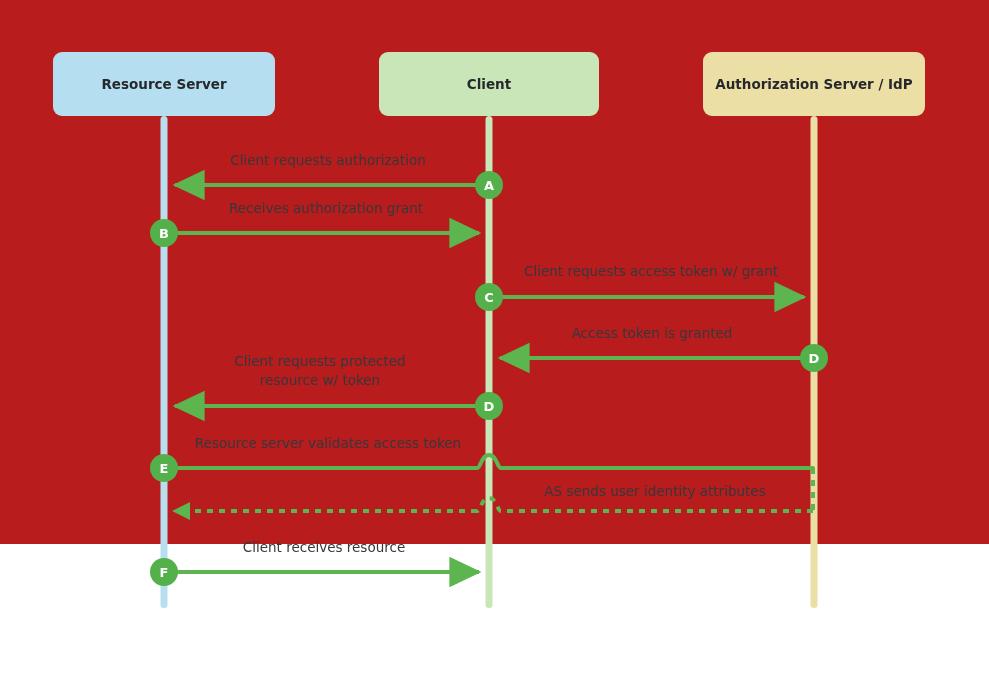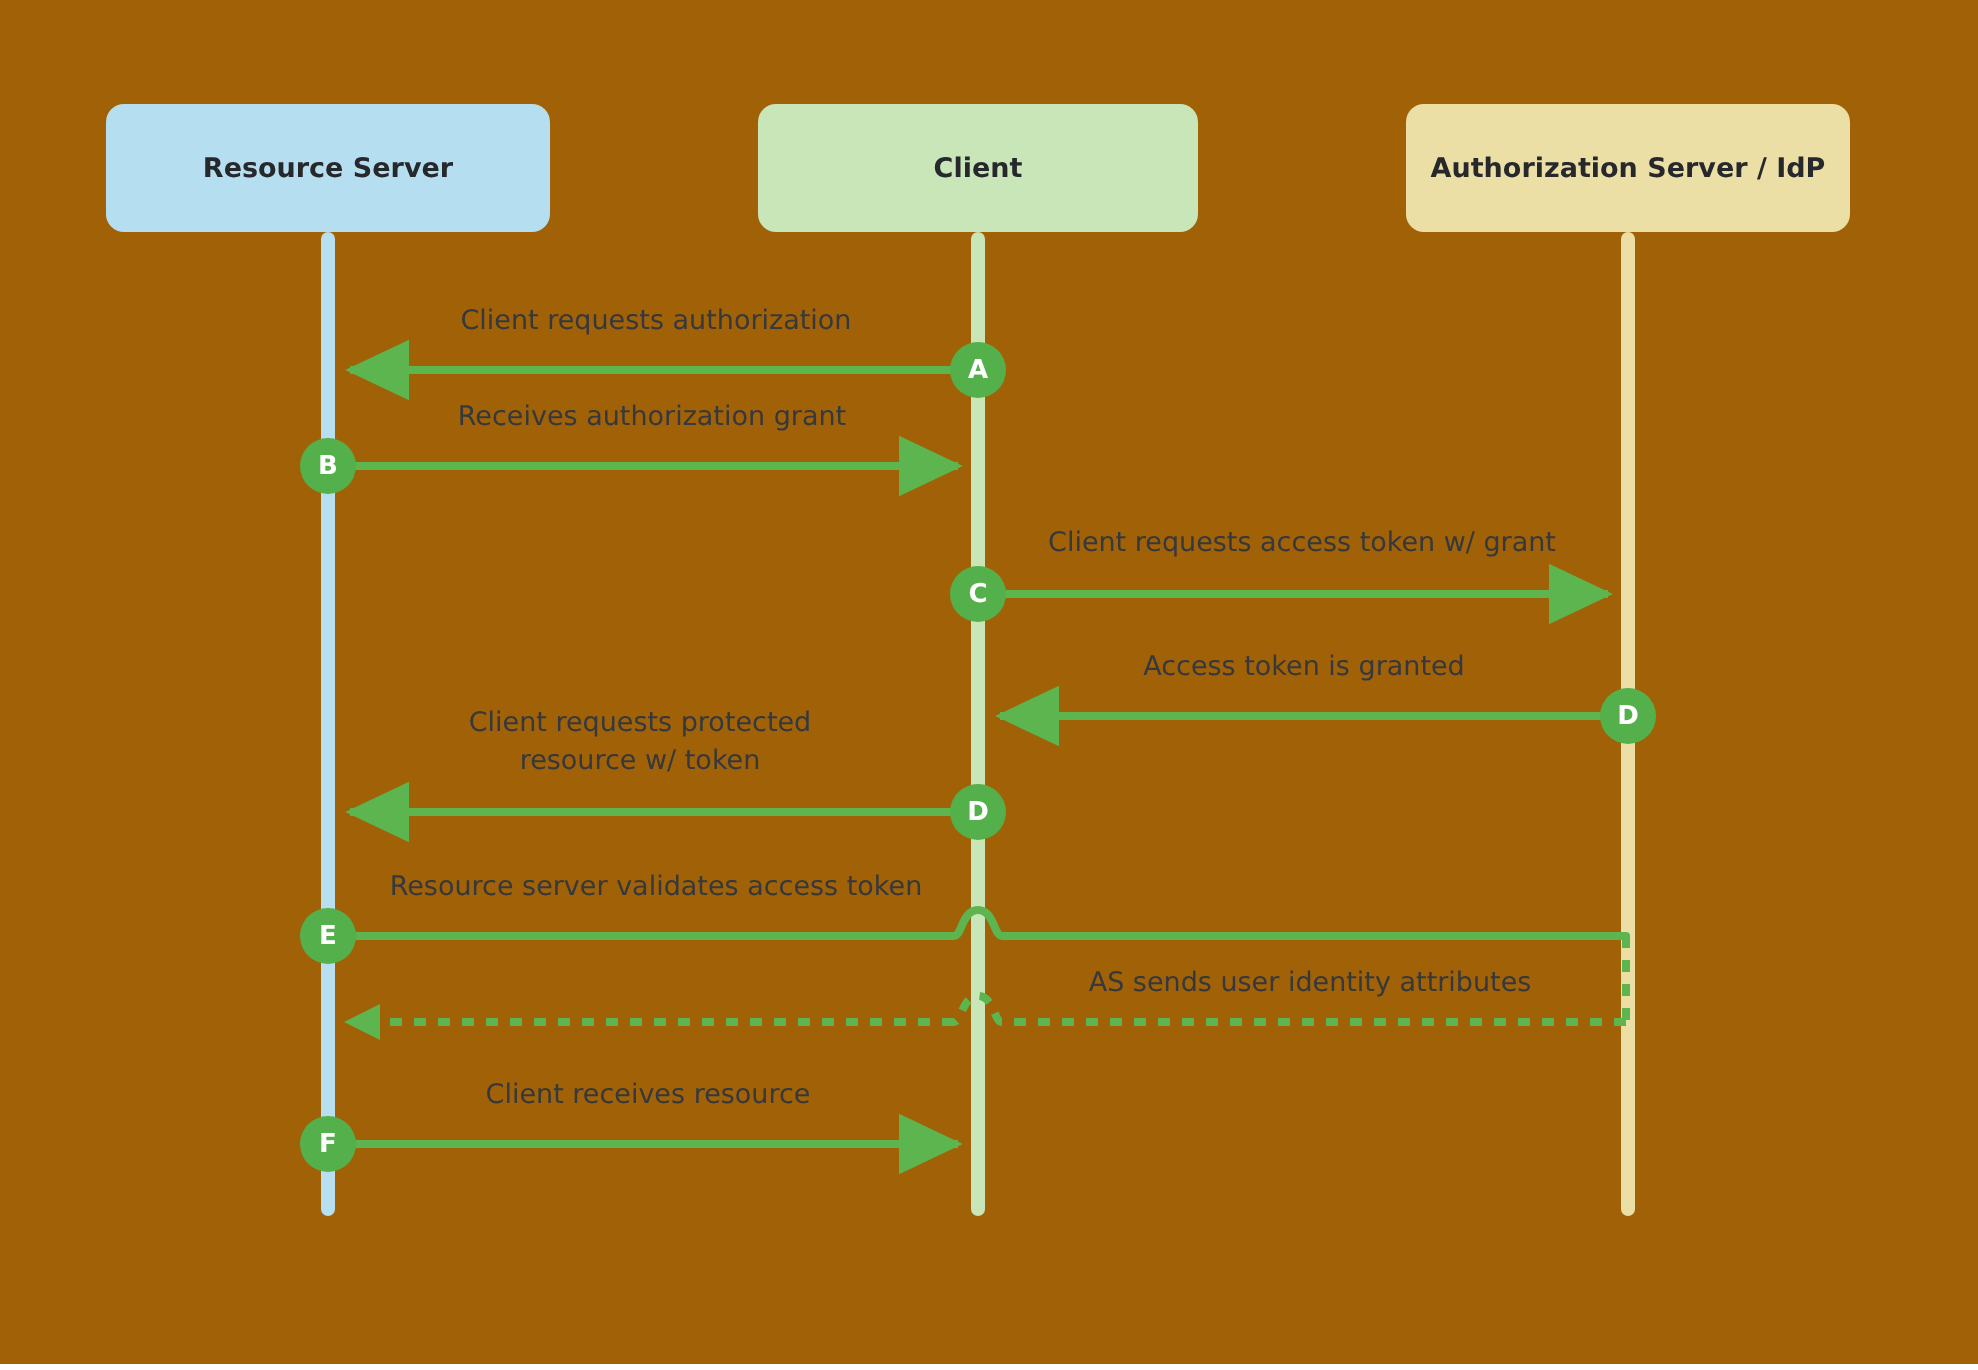--- a/index.html
+++ b/index.html
@@ -10,22 +10,22 @@
   }
   body {
     width: 989px;
     height: 685px;
     font-family: "DejaVu Sans", "Liberation Sans", sans-serif;
     overflow: hidden;
   }
   #diagram {
     position: relative;
     width: 989px;
-    height: 682px;
-    background: #a16207;
+    height: 544px;
+    background: #b91c1c;
   }
   svg.canvas {
     position: absolute;
     left: 0;
     top: 0;
     width: 989px;
     height: 685px;
   }
   .actor-label {
     font-family: "DejaVu Sans", "Liberation Sans", sans-serif;

